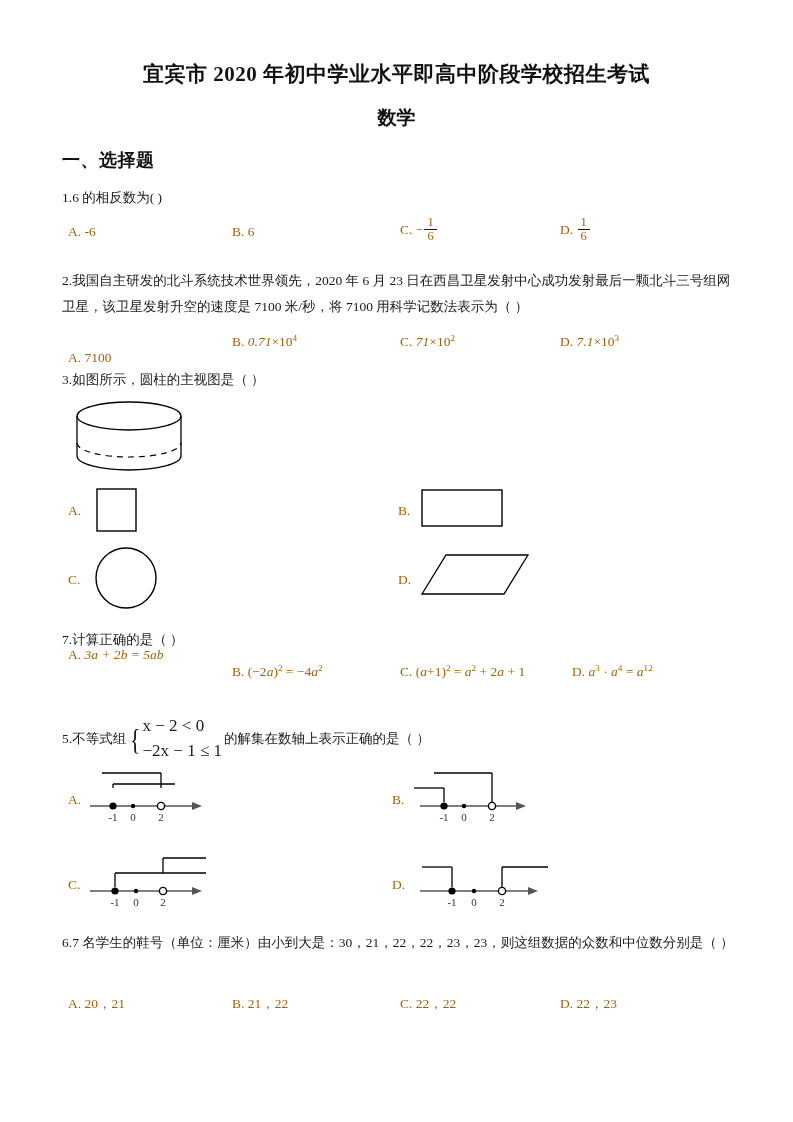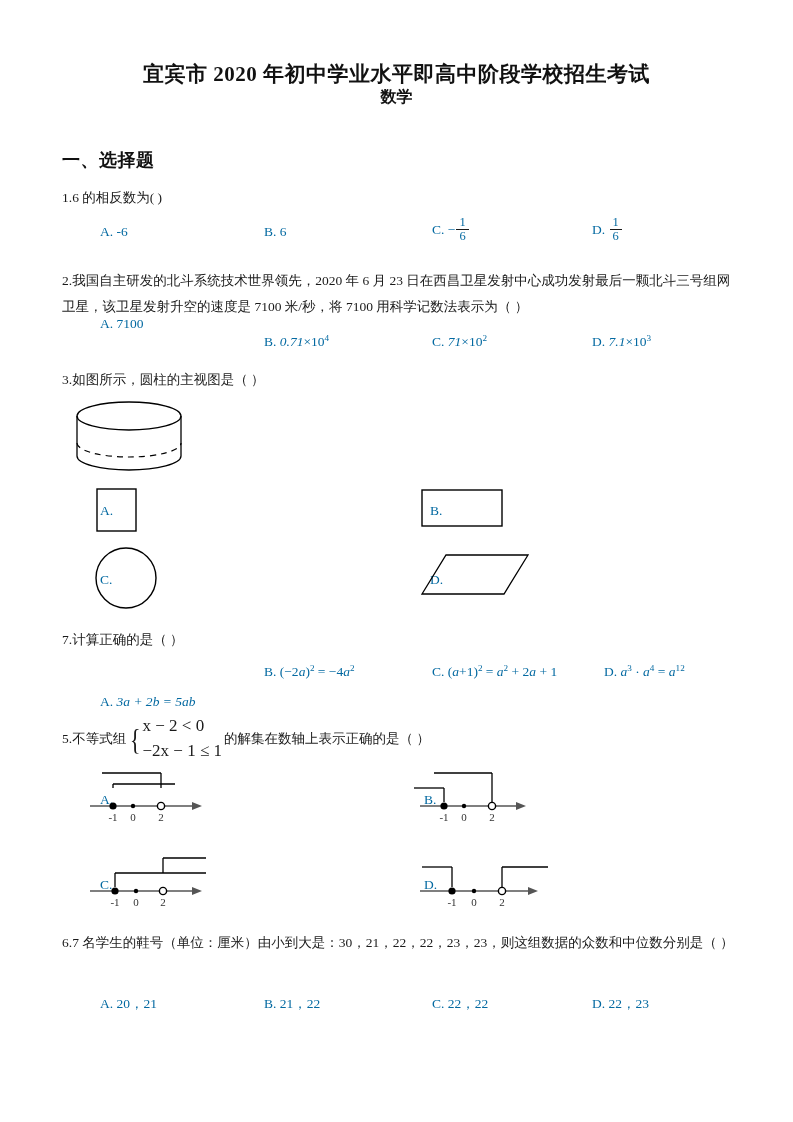--- a/index.html
+++ b/index.html
@@ -28,22 +28,23 @@
     width: 793px;
     text-align: center;
   }
   .doc-title {
     font-size: 21px;
     font-weight: bold;
     letter-spacing: 0.5px;
     line-height: 1.2;
   }
   .doc-subtitle {
-    font-size: 16px;
+    font-size: 19px;
     font-weight: bold;
+    margin-top: 18px;
   }
   .section-head {
     position: absolute;
     left: 62px;
     top: 148px;
     font-size: 18px;
     font-weight: bold;
     letter-spacing: 0.5px;
   }
   .qtext {
@@ -53,23 +54,22 @@
     color: #1a1a1a;
     white-space: nowrap;
   }
   .qtext.wrap {
     white-space: normal;
     width: 672px;
   }
   .opt {
     position: absolute;
     font-size: 13.5px;
-    color: #0369a1;
+    color: #a16207;
     white-space: nowrap;
-    margin-left: 32px;
   }
   .mathi {
     font-style: italic;
     font-family: "Liberation Serif", serif;
   }
   .frac {
     display: inline-block;
     vertical-align: middle;
     text-align: center;
     font-size: 12.5px;
@@ -143,21 +143,21 @@
     <span>C.</span>
     <span>−</span><span class="frac"><span class="num">1</span><span class="den">6</span></span>
   </div>
   <div class="opt" style="left:560px; top:217px;">
     <span>D.</span>
     <span class="frac"><span class="num">1</span><span class="den">6</span></span>
   </div>
 
   <div class="qtext wrap" style="left:62px; top:268px; line-height:1.95;">2.我国自主研发的北斗系统技术世界领先，2020 年 6 月 23 日在西昌卫星发射中心成功发射最后一颗北斗三号组网卫星，该卫星发射升空的速度是 7100 米/秒，将 7100 用科学记数法表示为（   ）</div>
 
-  <div class="opt" style="left:68px; top:316px;">
+  <div class="opt" style="left:68px; top:350px;">
     <span>A.</span>
     <span>7100</span>
   </div>
   <div class="opt" style="left:232px; top:334px;">
     <span>B.</span>
     <span class="mathi">0.71</span><span>×10</span><sup class="exp">4</sup>
   </div>
   <div class="opt" style="left:400px; top:334px;">
     <span>C.</span>
     <span class="mathi">71</span><span>×10</span><sup class="exp">2</sup>
@@ -202,21 +202,21 @@
 
   <div class="opt" style="left:398px; top:572px;">D.</div>
   <div class="fig" style="left:418px; top:551px;">
     <svg width="115" height="50" viewBox="0 0 115 50">
       <polygon points="28,4 110,4 86,43 4,43" fill="none" stroke="#000" stroke-width="1.3"></polygon>
     </svg>
   </div>
 
   <div class="qtext" style="left:62px; top:630px;">7.计算正确的是（   ）</div>
 
-  <div class="opt" style="left:68px; top:694px;text-align:center;">
+  <div class="opt" style="left:68px; top:647px;text-align:center;">
     <span>A.</span>
     <span class="mathi">3<span class="mathi">a</span> + 2<span class="mathi">b</span> = 5<span class="mathi">ab</span></span>
   </div>
   <div class="opt" style="left:232px; top:664px;">
     <span>B.</span>
     <span>(−2<span class="mathi">a</span>)<sup class="exp">2</sup> = −4<span class="mathi">a</span><sup class="exp">2</sup></span>
   </div>
   <div class="opt" style="left:400px; top:664px;">
     <span>C.</span>
     <span>(<span class="mathi">a</span>+1)<sup class="exp">2</sup> = <span class="mathi">a</span><sup class="exp">2</sup> + 2<span class="mathi">a</span> + 1</span>

